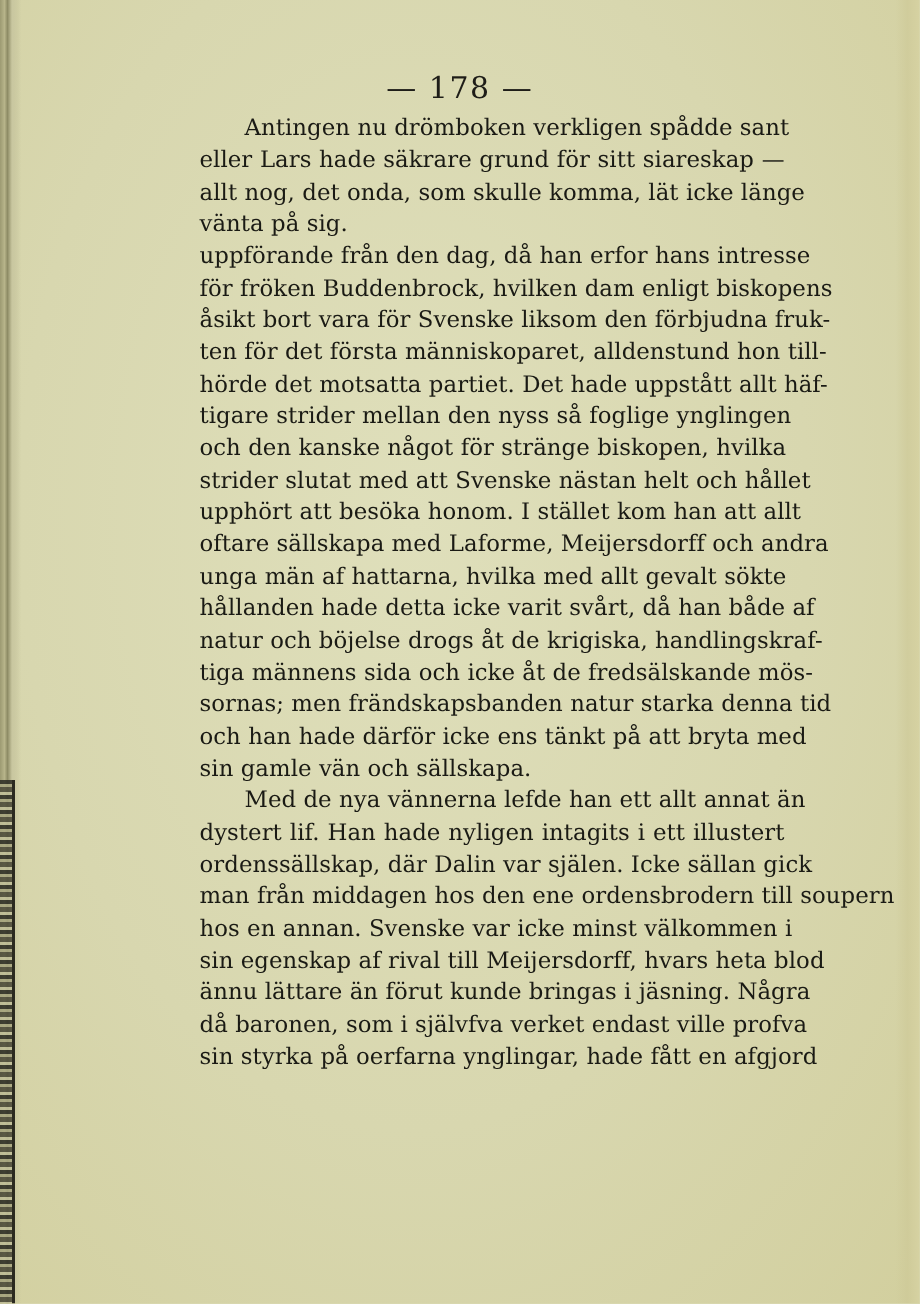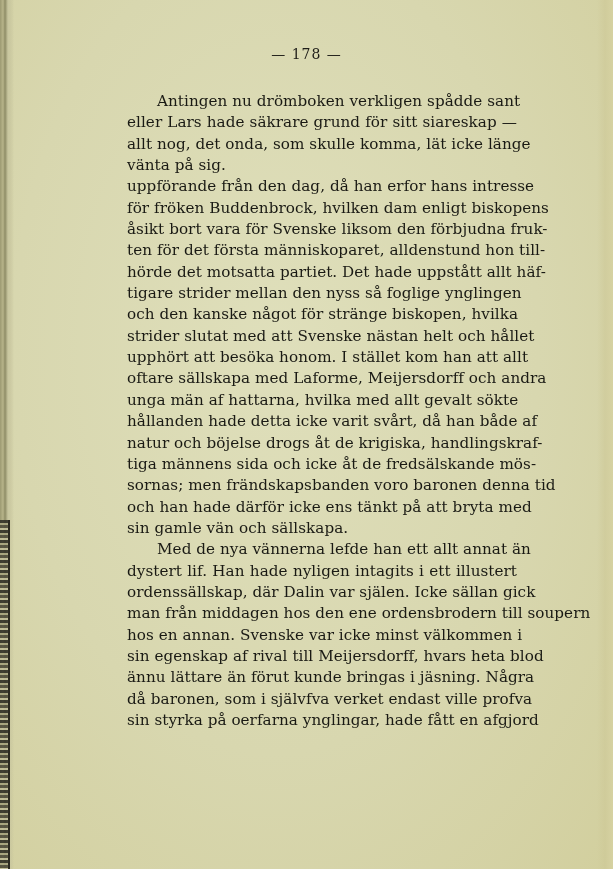--- a/index.html
+++ b/index.html
@@ -46,30 +46,29 @@
       right: 0; top: 0;
       width: 16px; height: 869px;
       background: linear-gradient(90deg, rgba(0,0,0,0) 0px, rgba(205,200,150,0.6) 8px, #d6d2a2 16px);
     }
     .page-number {
       position: absolute;
       left: 0;
       top: 46px;
       width: 613px;
       text-align: center;
-      font-size: 14px;
+      font-size: 20px;
       color: #1e1d18;
       letter-spacing: 1px;
     }
     .text-block {
       position: absolute;
-      left: 127px;
+      left: 133px;
       top: 75px;
       width: 390px;
-      margin-top: 16px;
     }
     .line {
       display: block;
       height: 21.35px;
       line-height: 21.35px;
       font-size: 15.2px;
       color: #1a1a14;
       white-space: nowrap;
       text-align: justify;
       text-align-last: justify;
@@ -105,21 +104,21 @@
       <span class="line">hörde det motsatta partiet. Det hade uppstått allt häf-</span>
       <span class="line">tigare strider mellan den nyss så foglige ynglingen</span>
       <span class="line">och den kanske något för stränge biskopen, hvilka</span>
       <span class="line">strider slutat med att Svenske nästan helt och hållet</span>
       <span class="line">upphört att besöka honom. I stället kom han att allt</span>
       <span class="line">oftare sällskapa med Laforme, Meijersdorff och andra</span>
       <span class="line">unga män af hattarna, hvilka med allt gevalt sökte</span>
       <span class="line">hållanden hade detta icke varit svårt, då han både af</span>
       <span class="line">natur och böjelse drogs åt de krigiska, handlingskraf-</span>
       <span class="line">tiga männens sida och icke åt de fredsälskande mös-</span>
-      <span class="line">sornas; men frändskapsbanden voro baronen denna tid</span>
+      <span class="line">sornas; men frändskapsbanden natur starka denna tid</span>
       <span class="line">och han hade därför icke ens tänkt på att bryta med</span>
       <span class="line last">sin gamle vän och sällskapa.</span>
       <span class="line indent">Med de nya vännerna lefde han ett allt annat än</span>
       <span class="line">dystert lif. Han hade nyligen intagits i ett illustert</span>
       <span class="line">ordenssällskap, där Dalin var själen. Icke sällan gick</span>
       <span class="line">man från middagen hos den ene ordensbrodern till soupern</span>
       <span class="line">hos en annan. Svenske var icke minst välkommen i</span>
       <span class="line">sin egenskap af rival till Meijersdorff, hvars heta blod</span>
       <span class="line">ännu lättare än förut kunde bringas i jäsning. Några</span>
       <span class="line">då baronen, som i självfva verket endast ville profva</span>

